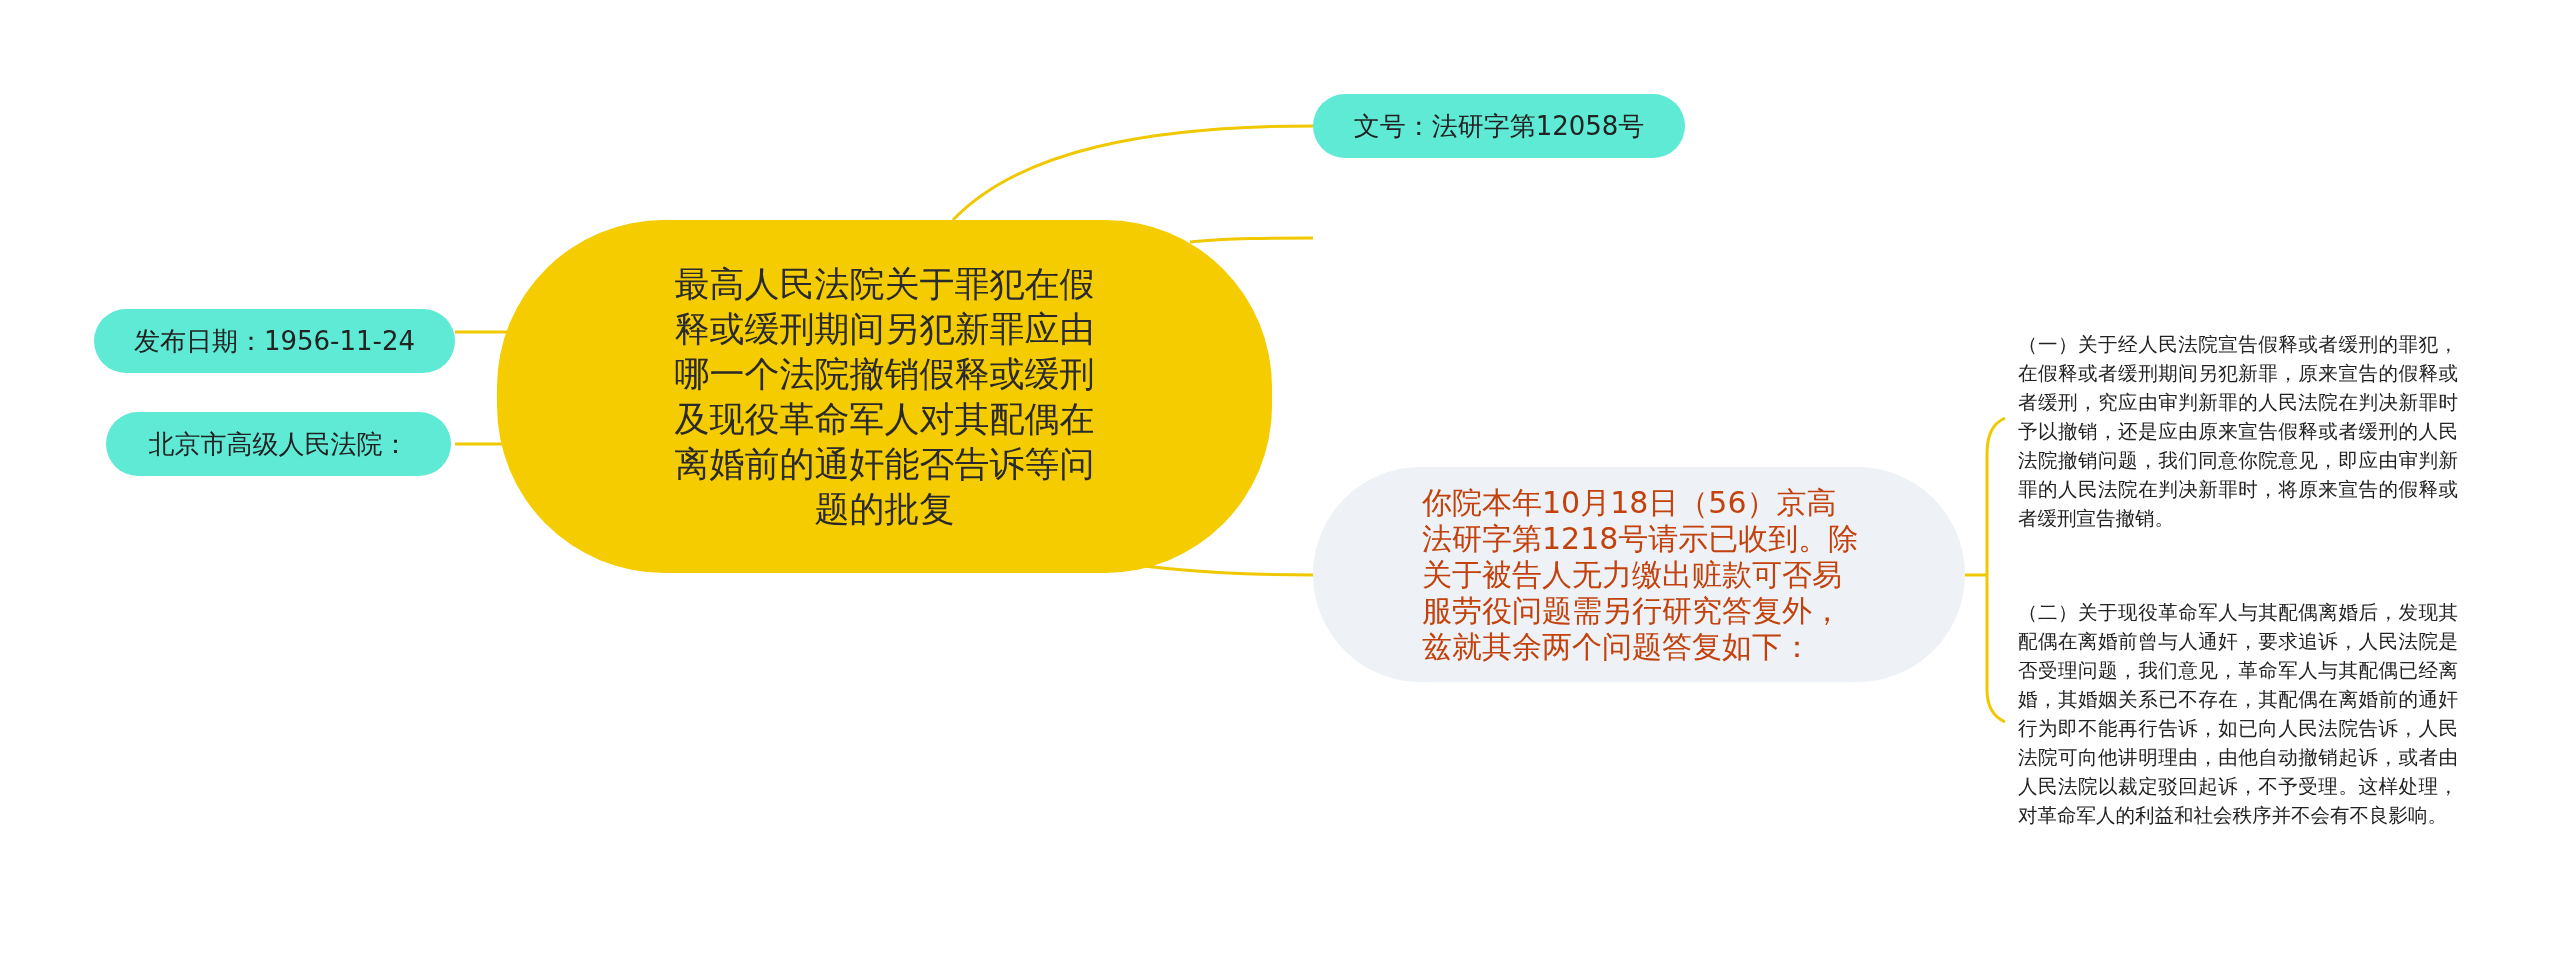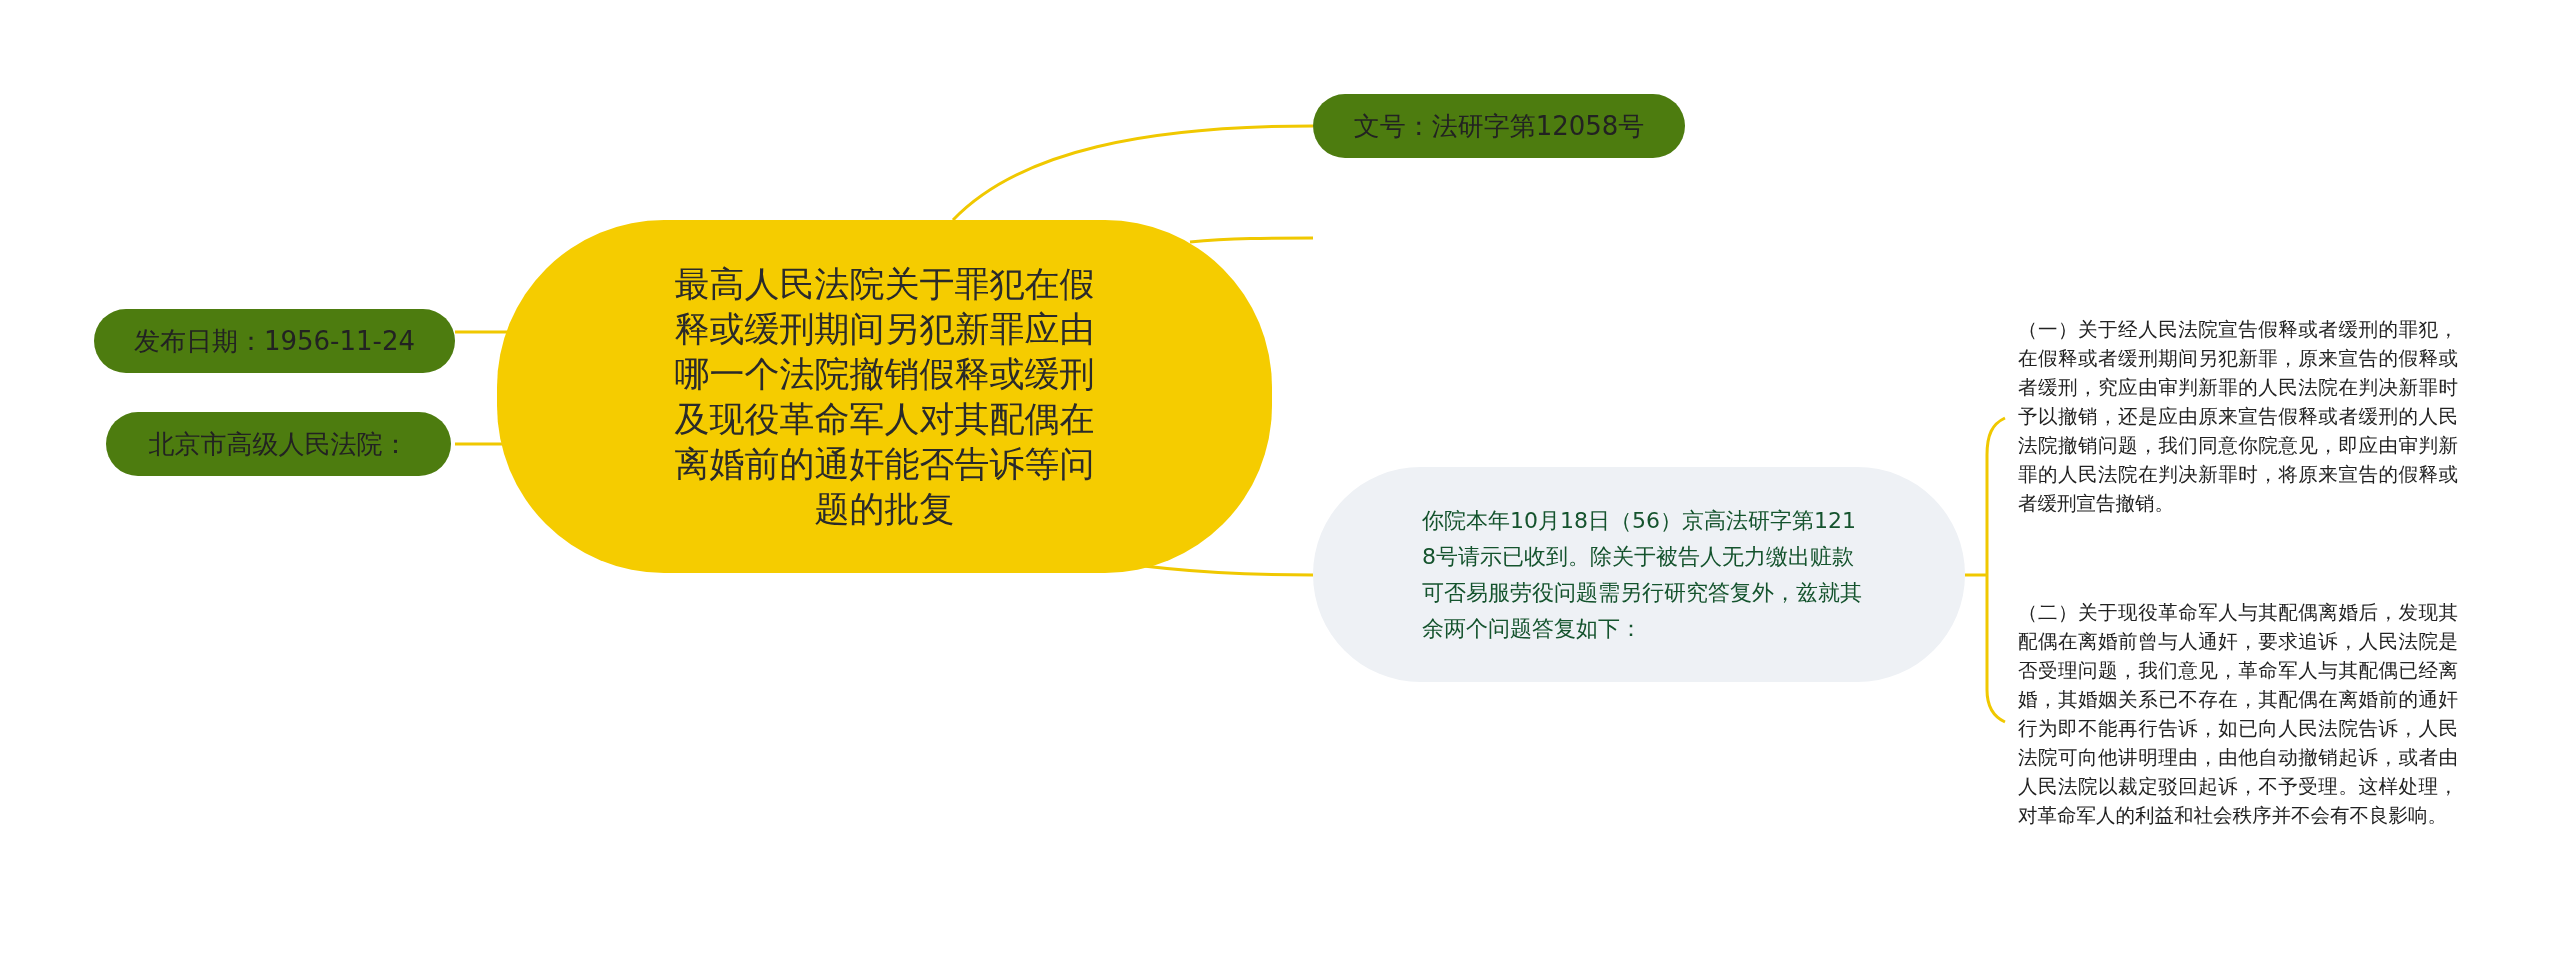--- a/index.html
+++ b/index.html
@@ -45,21 +45,21 @@
     }
     .root-title {
       font-size: 35px;
       line-height: 45px;
       color: #2a2a2a;
       width: 420px;
       text-align: center;
       word-break: break-all;
     }
     .pill {
-      background: #4d7c0f;
+      background: #5eead4;
       border-radius: 32px;
       height: 64px;
       font-size: 26px;
       color: #222;
       white-space: nowrap;
     }
     .pill-docno   { left: 1313px; top: 94px;  width: 372px; }
     .pill-exec    { left: 1313px; top: 207px; width: 361px; }
     .pill-publish { left: 94px;   top: 309px; width: 361px; }
     .pill-court   { left: 106px;  top: 412px; width: 345px; text-align: right; }
@@ -69,37 +69,37 @@
       top: 467px;
       width: 652px;
       height: 215px;
       background: #EEF1F5;
       border-radius: 108px;
       justify-content: flex-start;
       padding-left: 109px;
       text-align: left;
     }
     .reply-text {
-      font-size: 22px;
+      font-size: 30px;
       line-height: 36px;
       width: 440px;
-      color: #14532d;
+      color: #c2410c;
       word-break: break-all;
     }
     .detail {
       position: absolute;
       left: 2018px;
       width: 440px;
       font-size: 19.5px;
       line-height: 29px;
       color: #222;
       text-align: justify;
       word-break: break-all;
     }
-    .detail-1 { top: 315px; }
+    .detail-1 { top: 330px; }
     .detail-2 { top: 598px; font-family: Liberation Serif, serif; }
   </style>
 </head>
 <body>
 
 <div class="canvas">
 
   <svg class="links" viewBox="0 0 2560 953">
 
     <path d="M 953 220 C 1020 150, 1150 126, 1313 126" fill="none" stroke="#F0C800" stroke-width="3"></path>

